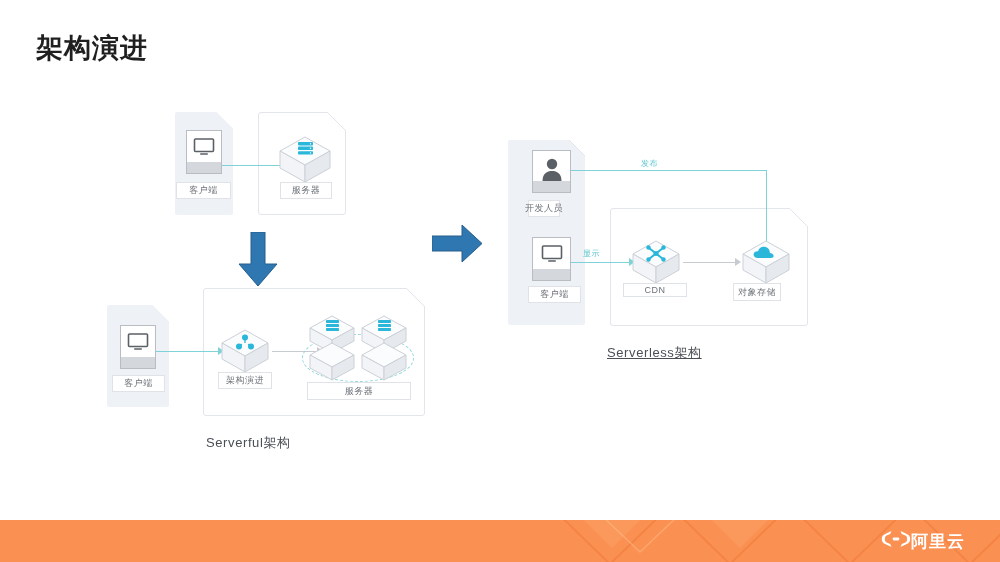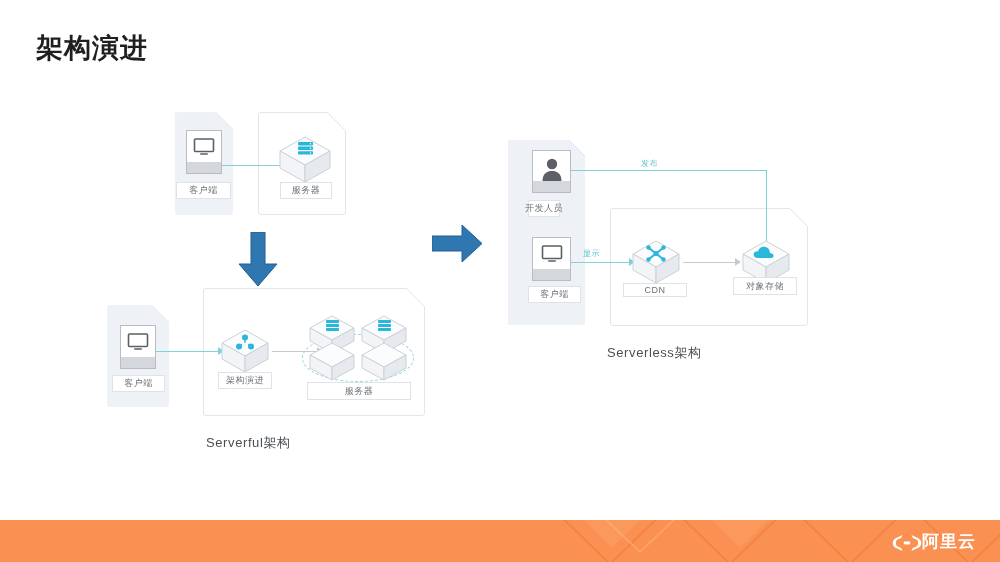--- a/index.html
+++ b/index.html
@@ -125,22 +125,22 @@
 
   
   .banner {
     position: absolute; left: 0; bottom: 0;
     width: 1000px; height: 42px;
     background: #fa9052;
     overflow: hidden;
   }
   .banner .chevrons { position: absolute; right: 0; top: 0; width: 520px; height: 42px; }
   .logo {
-    position: absolute; right: 24px; top: 50%; transform: translateY(-50%);
-    display: flex; align-items: flex-end; 
+    position: absolute; right: 35px; top: 50%; transform: translateY(-50%);
+    display: flex; align-items: flex-start; 
   }
   .logo .mark { width: 30px; height: 19px; }
   .logo .wordmark {
     color: #ffffff; font-size: 17px; font-weight: bold; letter-spacing: 1px;
   }
 </style>
 </head>
 <body>
 
 <div class="slide">
@@ -358,23 +358,23 @@
         <polygon points="50,16 27,29 27,45 50,32" fill="#e6e9ee" stroke="#ccd1d7" stroke-width="1"></polygon>
         <path d="M19 20 C15.5 20 14 17.6 14.8 15.4 C15.5 13.4 17.8 12.9 19 13.4
                  C19.6 10 22.8 8.2 25.8 8.8 C29.2 9.4 31.2 12.3 30.8 15
                  C33.2 15 34.8 16.6 34.6 18.3 C34.4 19.5 33.3 20 32.2 20 Z" fill="#2ab7da"></path>
       </svg>
     </div>
 
     <div class="chip" style="left:528px; top:200px; width:32px; height:17px;">开发人员</div>
     <div class="chip" style="left:528px; top:286px; width:53px; height:17px;">客户端</div>
     <div class="chip" style="left:623px; top:283px; width:64px; height:14px;">CDN</div>
-    <div class="chip" style="left:733px; top:277px; width:64px; height:18px;">对象存储</div>
-
-    <div class="diagcaption" style="left:607px; top:344px;">Serverless架构</div>
+    <div class="chip" style="left:733px; top:283px; width:48px; height:18px;">对象存储</div>
+
+    <div class="diagcaption" style="left:607px; top:344px;text-decoration:underline;">Serverless架构</div>
   </div>
 
   <div class="banner">
     <svg class="chevrons" viewBox="0 0 520 42" preserveAspectRatio="none">
       <g fill="none" stroke="#f07b3a" stroke-width="2" opacity="0.55">
         <polyline points="70,-14 130,44 190,-14"></polyline>
         <polyline points="190,-14 250,44 310,-14"></polyline>
         <polyline points="310,-14 370,44 430,-14"></polyline>
         <polyline points="430,-14 490,44 550,-14"></polyline>
       </g>

